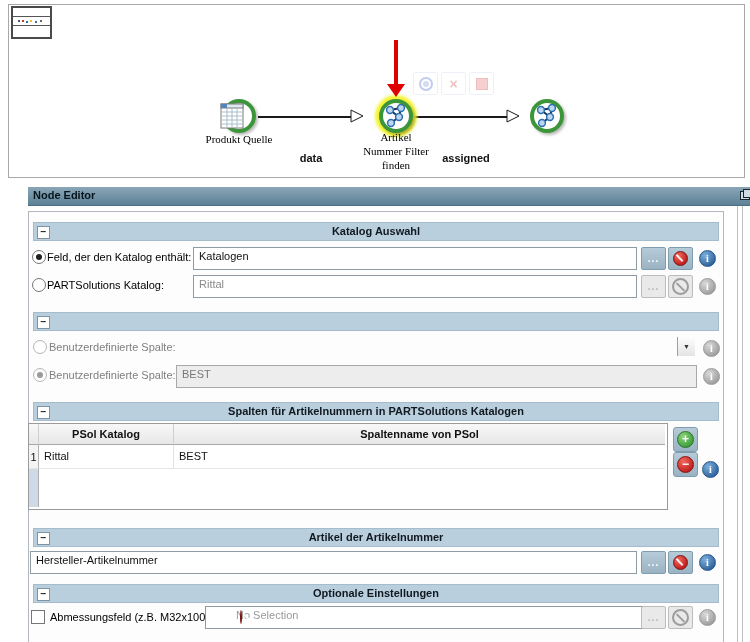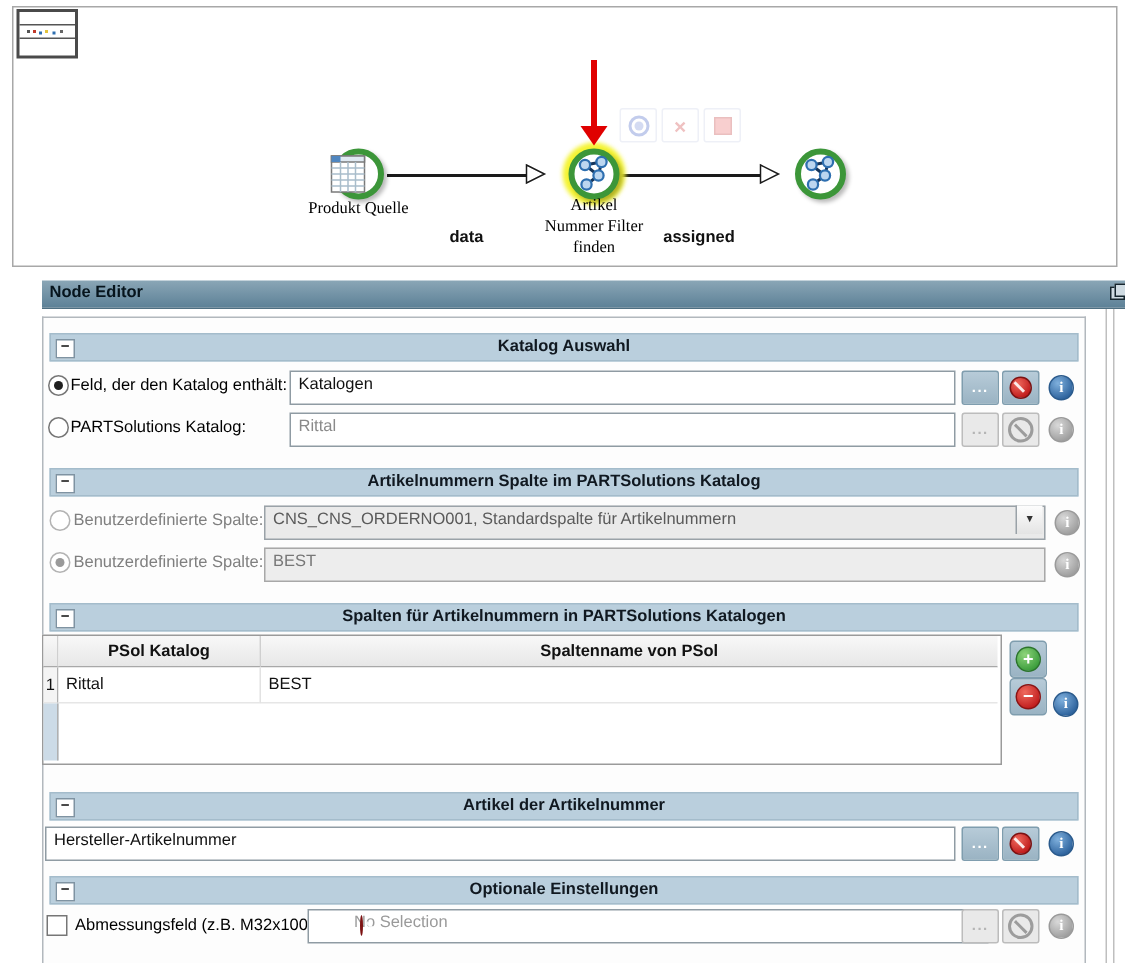--- a/index.html
+++ b/index.html
@@ -214,26 +214,24 @@
   <div class="abs lbl" style="left:47px;top:279px">PARTSolutions Katalog:</div>
   <div class="abs field graytext" style="left:193px;top:275px;width:432px">Rittal</div>
   <div class="abs btn dis" style="left:641px;top:275px">...</div>
   <div class="abs btn dis" style="left:668px;top:275px">
     <span class="noentry-gray"></span>
   </div>
   <div class="abs info gray" style="left:699px;top:278px">i</div>
 
   <div class="abs hdr" style="top:312px">
     <span class="hdr-box">−</span>
-    <span>Artikelnummern Spalte im PARTSolutions Katalog</span>
   </div>
 
   <div class="abs radio dis" style="left:33px;top:340px"></div>
   <div class="abs lbl dis" style="left:49px;top:341px">Benutzerdefinierte Spalte:</div>
-  <div class="abs dd" style="left:176px;top:337px;width:492px">CNS_CNS_ORDERNO001, Standardspalte für Artikelnummern</div>
   <div class="abs dd-btn" style="left:677px;top:337px">
     <span>▼</span>
   </div>
   <div class="abs info gray" style="left:703px;top:340px">i</div>
 
   <div class="abs radio dis sel" style="left:33px;top:368px"></div>
   <div class="abs lbl dis" style="left:49px;top:369px">Benutzerdefinierte Spalte:</div>
   <div class="abs field dis" style="left:176px;top:365px;width:509px">BEST</div>
   <div class="abs info gray" style="left:703px;top:368px">i</div>
 

